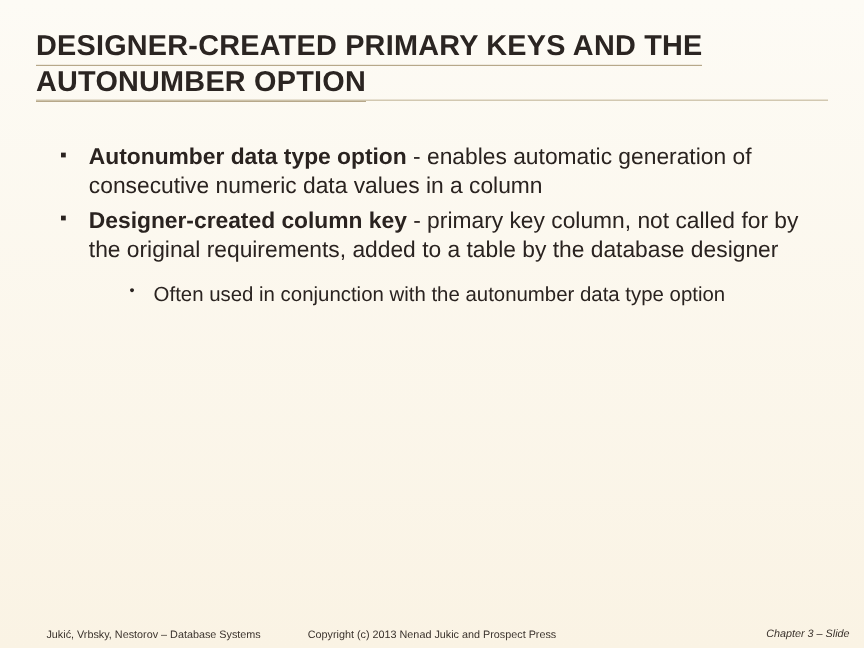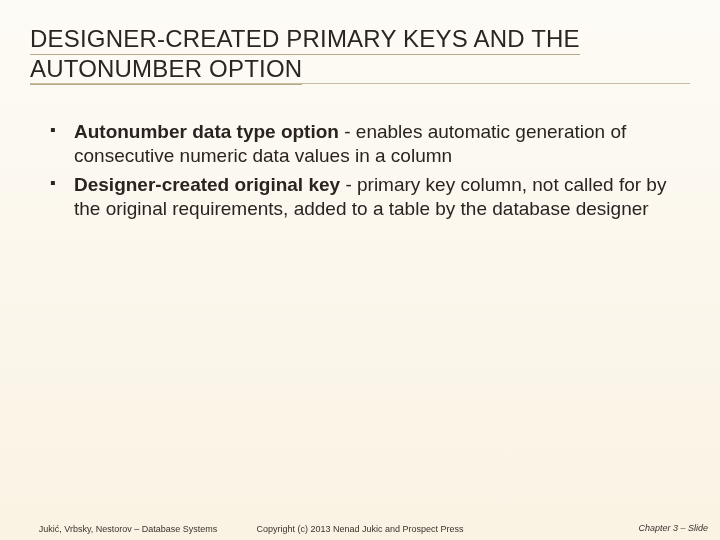--- a/index.html
+++ b/index.html
@@ -9,21 +9,21 @@
     font-family: Arial, "Helvetica Neue", Helvetica, sans-serif;
     color: #2a2320;
     position: relative;
     overflow: hidden;
   }
   .title-block {
     padding: 24px 30px 6px 30px;
   }
   .title-text {
     font-size: 24px;
-    font-weight: 400;
+    font-weight: 700;
     letter-spacing: 0.2px;
     color: #2b2522;
     line-height: 1.25;
     display: inline;
     border-bottom: 1.5px solid #b7a88a;
     padding-bottom: 2px;
   }
   .title-rule {
     border: none;
     border-top: 1.5px solid #c8bca1;
@@ -96,21 +96,26 @@
   <span class="title-text">DESIGNER-CREATED PRIMARY KEYS AND THE AUTONUMBER OPTION</span>
   <hr class="title-rule">
 </div>
 
 <div class="content">
   <ul class="main-list">
     <li>
       <span class="bold">Autonumber data type option</span><span> - enables automatic generation of consecutive numeric data values in a column</span>
     </li>
     <li>
-      <span class="bold">Designer-created original key</span><span> - primary key column, not called for by the original requirements, added to a table by the database designer</span>
+      <span class="bold">Designer-created column key</span><span> - primary key column, not called for by the original requirements, added to a table by the database designer</span>
+      <ul class="sub-list">
+        <li>
+          <span>Often used in conjunction with the autonumber data type option</span>
+        </li>
+      </ul>
     </li>
   </ul>
 </div>
 
 <div class="footer">
   <div class="left">Jukić, Vrbsky, Nestorov – Database Systems</div>
   <div class="center">Copyright (c) 2013 Nenad Jukic and Prospect Press</div>
   <div class="right">Chapter 3 – Slide</div>
 </div>
 

